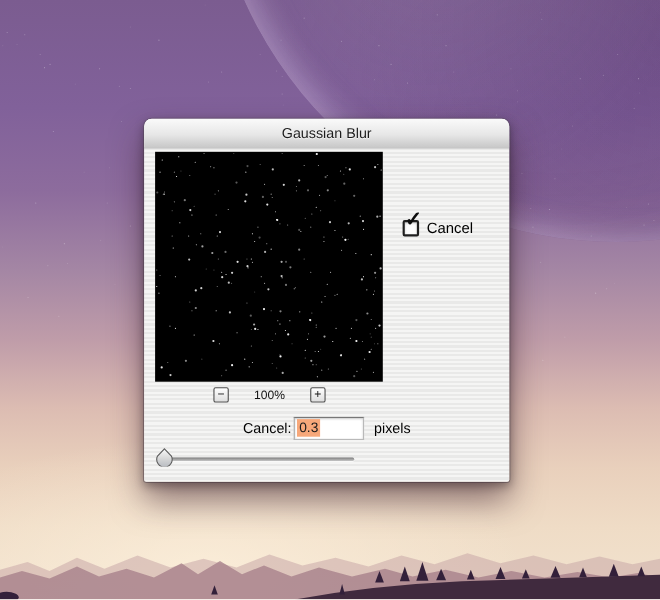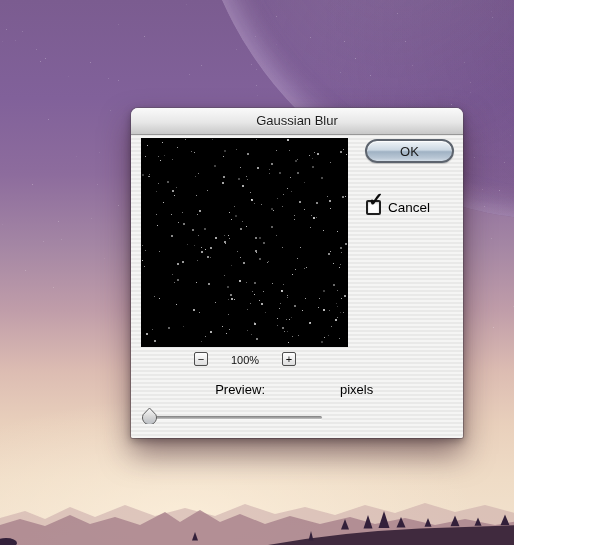--- a/index.html
+++ b/index.html
@@ -1,17 +1,17 @@
 <!DOCTYPE html>
 <html><head>
 <meta charset="utf-8">
 <style>
   html,body{margin:0;padding:0;width:600px;height:545px;overflow:hidden;
     font-family:"Liberation Sans",sans-serif;}
-  .scene{position:relative;width:514px;height:545px;overflow:hidden;
+  .scene{position:relative;width:600px;height:545px;overflow:hidden;
     background:linear-gradient(180deg,#7b5c90 0%,#81619a 18%,#8d6c9d 32%,
       #a486a4 45%,#c09da9 57%,#dcbcb2 68%,#e9d0bc 78%,#efdcc6 88%,#f2e3cf 100%);}
   .glow{position:absolute;left:-120px;top:330px;width:760px;height:340px;
     background:radial-gradient(ellipse 55% 50% at 40% 55%,rgba(255,243,223,.65),rgba(255,243,223,0) 70%);}
   .planet{position:absolute;left:190px;top:-520px;width:740px;height:740px;border-radius:50%;
     background:
       radial-gradient(circle at 28% 62%,rgba(255,255,255,.10),rgba(255,255,255,0) 34%),
       radial-gradient(circle at 55% 75%,rgba(60,30,85,.14),rgba(60,30,85,0) 40%),
       radial-gradient(circle at 40% 85%,rgba(90,55,120,.22),rgba(120,85,150,.10) 55%,rgba(70,40,100,.26) 100%);
     box-shadow:inset 14px -8px 26px -6px rgba(238,220,250,.35),
@@ -484,38 +484,40 @@
         <i style="left: 21.3074px; top: 4.2851px; height: 1px; width: 1px; opacity: 0.944588;"></i>
         <i style="left: 59.8298px; top: 202.957px; height: 1px; width: 1px; opacity: 0.400331;"></i>
         <i style="left: 187.44px; top: 197.363px; height: 1px; width: 1px; opacity: 0.403478;"></i>
         <i style="left: 89.1917px; top: 155.584px; height: 2px; width: 2px; opacity: 0.665551;"></i>
       </div>
 
     <button class="zbtn zoom-out">−</button>
     <span class="zlevel">100%</span>
     <button class="zbtn zoom-in">+</button>
 
-    <span class="radius-label">Preview:</span>
+    <span class="radius-label">Cancel:</span>
+    <div class="radius-field">
+      <span class="sel">0.3</span>
+    </div>
     <span class="radius-unit">pixels</span>
 
     <div class="slider">
       <div class="track"></div>
       <svg class="thumb" viewBox="0 0 17 17" style="left: 10.02px;">
         <defs>
           <linearGradient id="tg" x1="0" y1="0" x2="0" y2="1">
             <stop offset="0" stop-color="#fafafa"></stop>
             <stop offset="0.5" stop-color="#d9d9d9"></stop>
             <stop offset="1" stop-color="#b8bcc2"></stop>
           </linearGradient>
         </defs>
         <path d="M8.5,1 L14.8,7.6 A7,7 0 1 1 2.2,7.6 Z" fill="url(#tg)" stroke="#5d5d5d" stroke-width="1"></path>
       </svg>
     </div>
 
-    <button class="aqua ok">OK</button>
 
     <div class="chkrow">
       <span class="chk checked">
         <span class="mark">✓</span>
       </span>
       <span class="chklabel">Cancel</span>
     </div>
   </div>
 </div>
 

